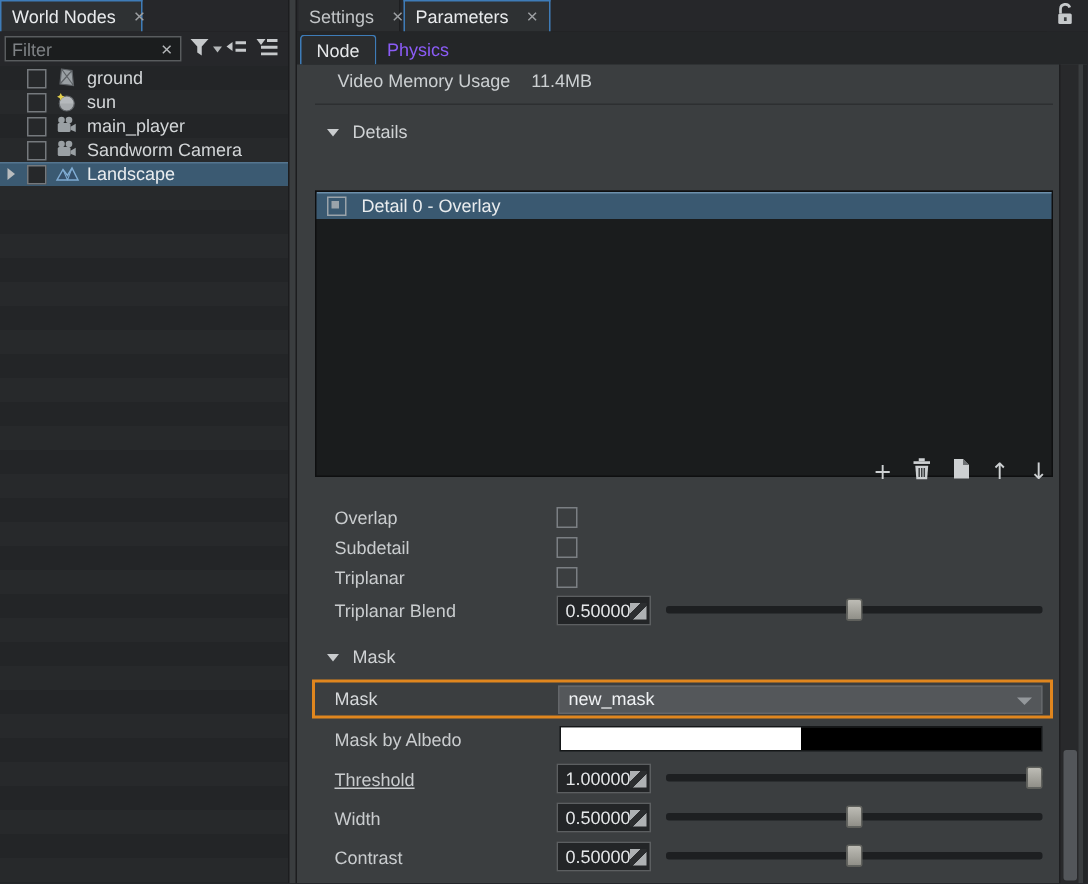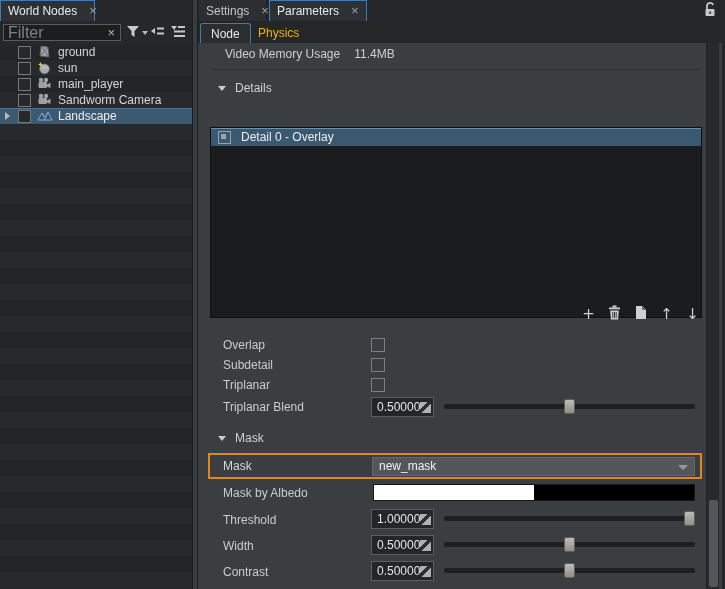--- a/index.html
+++ b/index.html
@@ -13,21 +13,21 @@
         box-sizing:border-box;display:flex;align-items:center;padding:0 7px;color:#e9ebed;white-space:nowrap;}
   .tab-inactive{position:absolute;top:0;height:21px;background:#2c2e30;box-sizing:border-box;display:flex;align-items:center;
         padding:0 7px;color:#c2c5c7;white-space:nowrap;border-right:1px solid #1e1f21;}
   .tab-close{margin-left:12px;color:#9da0a3;font-size:13px;line-height:10px;cursor:default;}
   .lp-tab{width:95px;}
 
   .filterbar{position:absolute;left:0;top:21px;width:192px;height:23px;background:#26272a;}
   .filter-wrap{position:absolute;left:3px;top:3px;width:118px;height:17px;background:#1b1d1e;border:1px solid #595c5e;
         box-sizing:border-box;display:flex;align-items:center;}
   .filter-wrap input{flex:1;min-width:0;background:transparent;border:none;outline:none;color:#cfd2d4;
-        font-family:"Liberation Sans",sans-serif;font-size:16px;padding:16px 4px;}
+        font-family:"Liberation Sans",sans-serif;font-size:12px;padding:16px 4px;}
   .filter-wrap input::placeholder{color:#7e8285;}
   .filter-clear{padding:0 5px;color:#b4b7b9;font-size:13px;}
   .fbtn{position:absolute;top:3px;height:17px;display:flex;align-items:center;}
   .fcaret{width:0;height:0;border-left:3px solid transparent;border-right:3px solid transparent;border-top:4px solid #b4b7b9;margin-left:2px;}
 
   .tree{position:absolute;left:0;top:44px;width:192px;height:545px;
         background:repeating-linear-gradient(to bottom,#232527 0,#232527 16px,#27292b 16px,#27292b 32px);}
   .trow{position:relative;height:16px;}
   .trow.selected{background:#3b5a72;box-shadow:inset 0 1px 0 #54758f;}
   .t-exp{position:absolute;left:5px;top:4px;width:0;height:0;border-top:4px solid transparent;border-bottom:4px solid transparent;border-left:5px solid #b9bcbe;}
@@ -42,21 +42,21 @@
   
   .rpanel{position:absolute;left:198px;top:0;width:527px;height:432px;background:#3b3e40;}
   .rp-tabbar{position:absolute;left:0;top:0;width:527px;height:21px;background:#26272a;border-bottom:1px solid #1a1b1c;}
   .rp-tab-settings{left:1px;width:68px;}
   .rp-tab-params{left:71px;width:98px;}
   .lockcell{position:absolute;right:3px;top:0;width:24px;height:21px;display:flex;align-items:center;justify-content:center;background:#26272a;}
 
   .subtabbar{position:absolute;left:0;top:21px;width:527px;height:22px;background:#242628;}
   .subtab-active{position:absolute;left:2px;top:2px;height:20px;min-width:45px;background:#2b2d2f;border:1px solid #3e7cb8;border-bottom:none;
         border-radius:3px 3px 0 0;box-sizing:border-box;display:flex;align-items:center;justify-content:center;padding:0 10px;color:#e6e8ea;}
-  .subtab-plain{position:absolute;left:50px;top:2px;height:20px;display:flex;align-items:center;justify-content:center;padding:0 10px;color:#eab308;}
+  .subtab-plain{position:absolute;left:50px;top:2px;height:20px;display:flex;align-items:center;justify-content:center;padding:0 10px;color:#8b5cf6;}
 
   .memory{position:absolute;left:27px;top:47px;color:#ccd0d2;white-space:nowrap;}
   .memory .mval{margin-left:14px;margin-top:24px;}
   .sep1{position:absolute;left:12px;top:69px;width:492px;height:1px;background:#2d2f31;box-shadow:0 1px 0 #45484a00;}
 
   .sect{position:absolute;display:flex;align-items:center;gap:9px;color:#cfd2d4;}
   .sect-tri{width:0;height:0;border-left:4px solid transparent;border-right:4px solid transparent;border-top:5px solid #c9ccce;}
 
   .listbox{position:absolute;left:12px;top:104px;width:492px;height:191px;background:#1a1c1d;border:1px solid #0e0f10;box-sizing:border-box;margin-top:23px;}
   .listrow{height:18px;background:#3a5971;box-shadow:inset 0 1px 0 #6d90ab;display:flex;align-items:center;color:#e9ecee;}
@@ -317,21 +317,21 @@
         <span class="dd-caret"></span>
       </div>
     </div>
 
     <span class="plabel" style="top:485px;">Mask by Albedo</span>
     <div class="albedo">
       <span class="a-white"></span>
       <span class="a-black"></span>
     </div>
 
-    <span class="plabel" style="top:512px;">Threshold</span>
+    <span class="plabel" style="top:512px;text-decoration:underline;">Threshold</span>
     <div class="vfield" style="top:509px;">
       <span class="num">1.00000</span>
       <span class="vcorner"></span>
     </div>
     <div class="slider" style="top:516px;">
       <span class="shandle" style="left: calc(100% - 11px);"></span>
     </div>
 
     <span class="plabel" style="top:538px;">Width</span>
     <div class="vfield" style="top:535px;">

